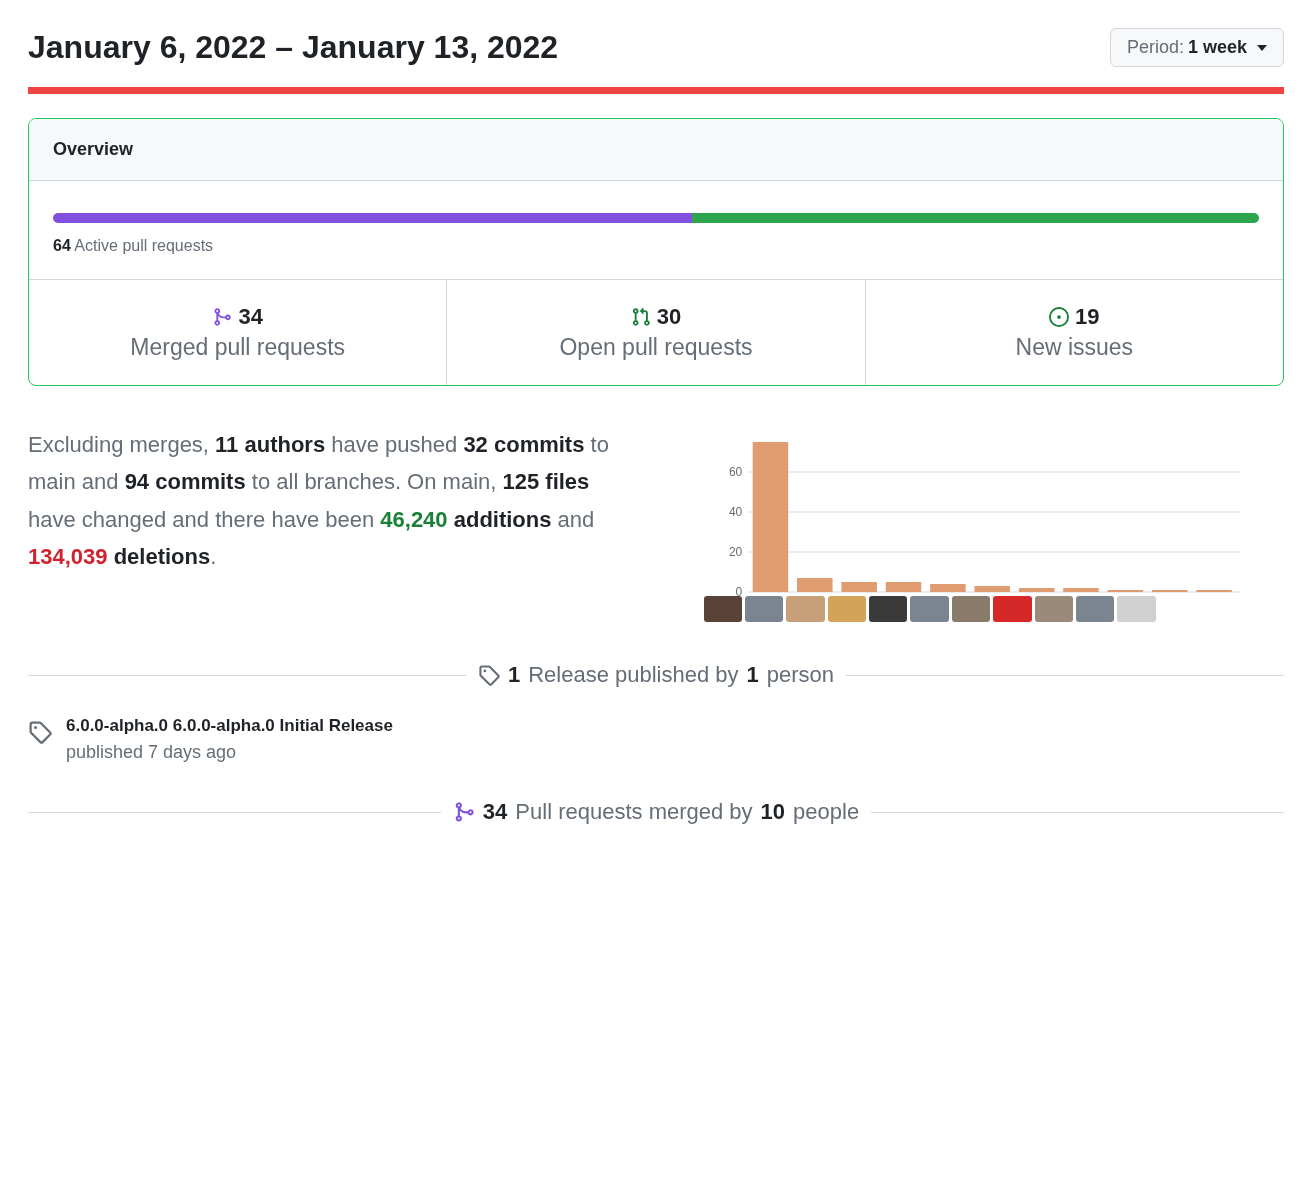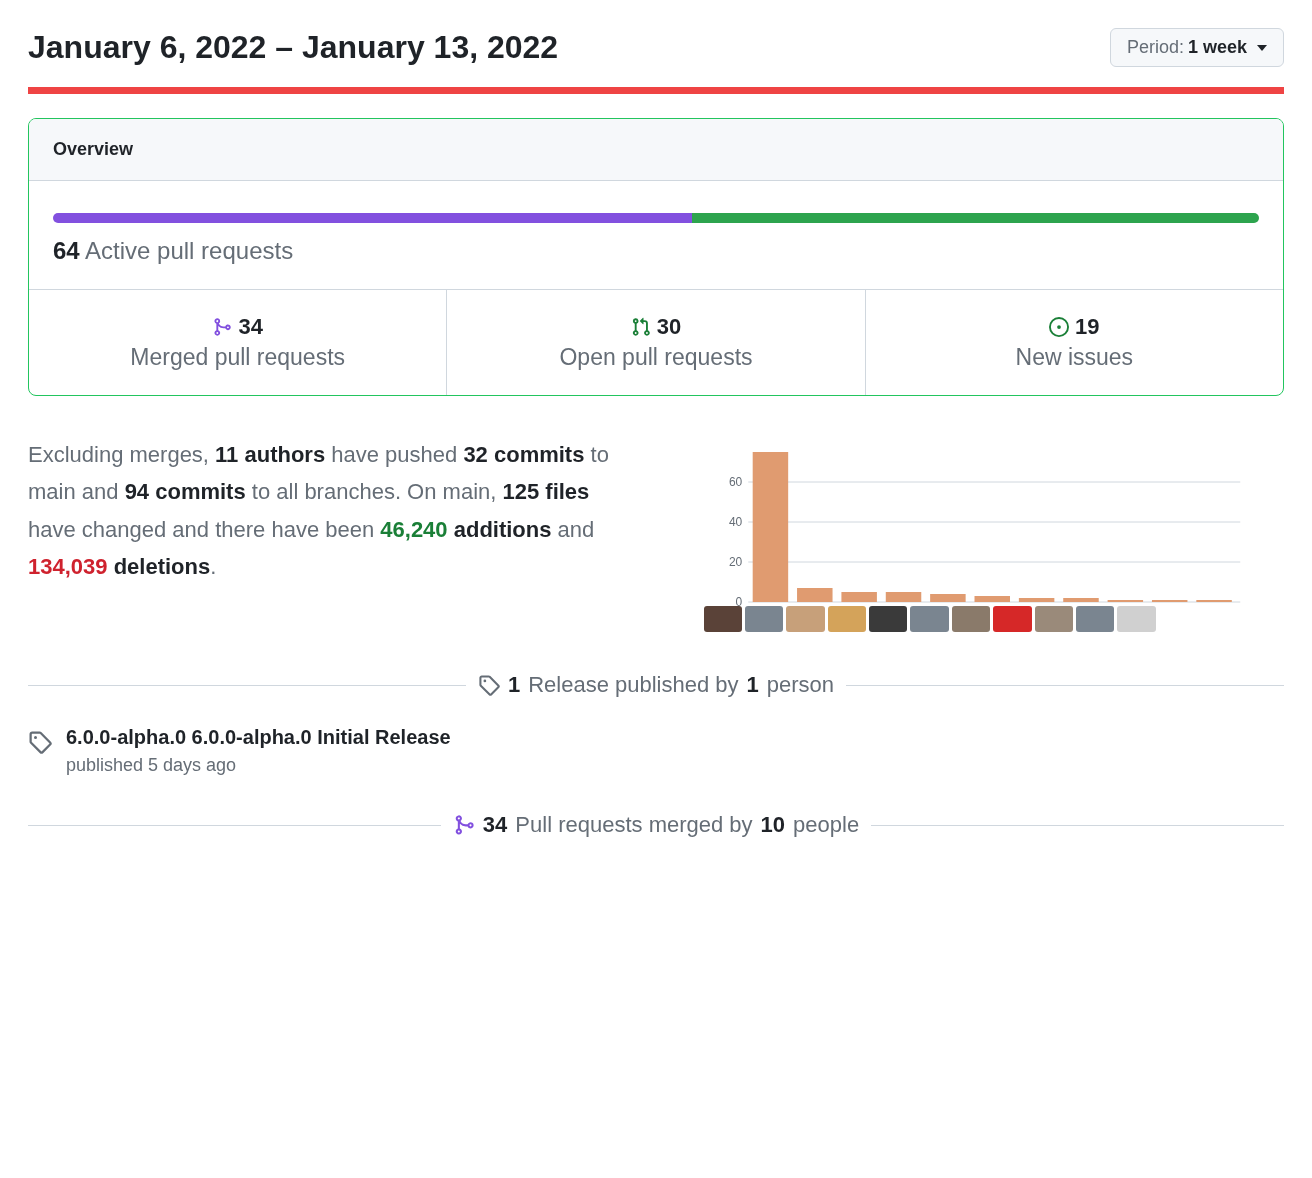--- a/index.html
+++ b/index.html
@@ -67,21 +67,21 @@
     .bar-group { flex: 1; }
     .bar {
       display: flex;
       height: 10px;
       border-radius: 6px;
       overflow: hidden;
       margin-bottom: 14px;
     }
     .bar-seg { height: 100%; }
     .bar-label {
-      font-size: 24px;
+      font-size: 16px;
       color: #656d76;
     }
     .bar-label strong {
       color: #1f2328;
       font-weight: 600;
     }
     .stat-cells {
       display: flex;
       border-top: 1px solid #d0d7de;
     }
@@ -160,21 +160,21 @@
       font-weight: 600;
     }
     .release-item {
       display: flex;
       align-items: flex-start;
       gap: 14px;
       margin-bottom: 36px;
       margin-top: 28px;
     }
     .release-item .content .title {
-      font-size: 20px;
+      font-size: 17px;
       font-weight: 600;
       color: #1f2328;
       margin-bottom: 6px;
     }
     .release-item .content .meta {
       font-size: 18px;
       color: #656d76;
     }
     .icon { display: inline-flex; align-items: center; justify-content: center; }
   </style>
@@ -301,21 +301,21 @@
 </div>
 
 <div class="release-item">
   <span class="icon" style="margin-top:4px;">
     <svg width="24" height="24" viewBox="0 0 16 16" fill="#656d76">
         <path d="M1 7.775V2.75C1 1.784 1.784 1 2.75 1h5.025c.464 0 .91.184 1.238.513l6.25 6.25a1.75 1.75 0 0 1 0 2.474l-5.026 5.026a1.75 1.75 0 0 1-2.474 0l-6.25-6.25A1.752 1.752 0 0 1 1 7.775Zm1.5 0c0 .066.026.13.073.177l6.25 6.25a.25.25 0 0 0 .354 0l5.025-5.025a.25.25 0 0 0 0-.354l-6.25-6.25a.25.25 0 0 0-.177-.073H2.75a.25.25 0 0 0-.25.25ZM6 5a1 1 0 1 1-2 0 1 1 0 0 1 2 0Z"></path>
       </svg>
   </span>
   <div class="content">
     <div class="title">6.0.0-alpha.0 6.0.0-alpha.0 Initial Release</div>
-    <div class="meta">published 5 days ago</div>
+    <div class="meta">published 7 days ago</div>
   </div>
 </div>
 
 <div class="section-divider">
   <div class="line"></div>
   <div class="label">
     <span class="icon">
       <svg width="22" height="22" viewBox="0 0 16 16" fill="#8250df">
           <path d="M5.45 5.154A4.25 4.25 0 0 0 9.25 7.5h1.378a2.251 2.251 0 1 1 0 1.5H9.25A5.734 5.734 0 0 1 5 7.123v3.505a2.25 2.25 0 1 1-1.5 0V5.372a2.25 2.25 0 1 1 1.95-.218ZM4.25 13.5a.75.75 0 1 0 0-1.5.75.75 0 0 0 0 1.5Zm8.5-4.5a.75.75 0 1 0 0-1.5.75.75 0 0 0 0 1.5ZM5 3.25a.75.75 0 1 0 0 .005V3.25Z"></path>
         </svg>

